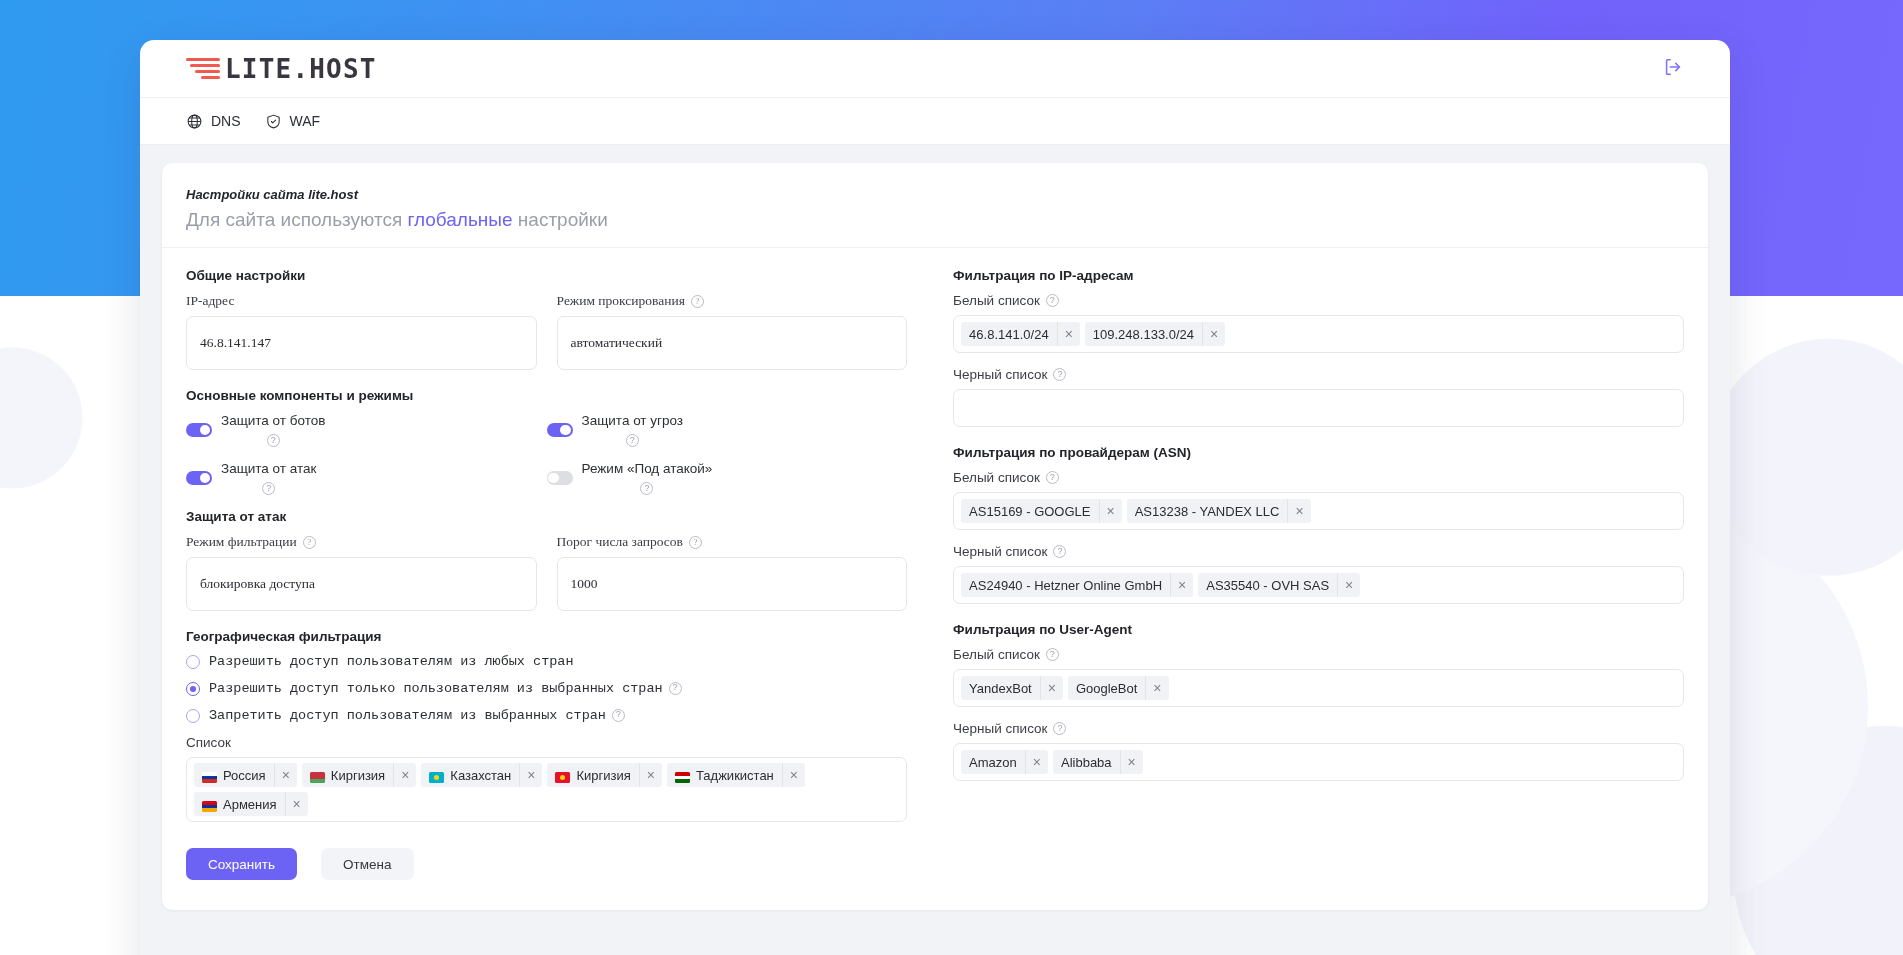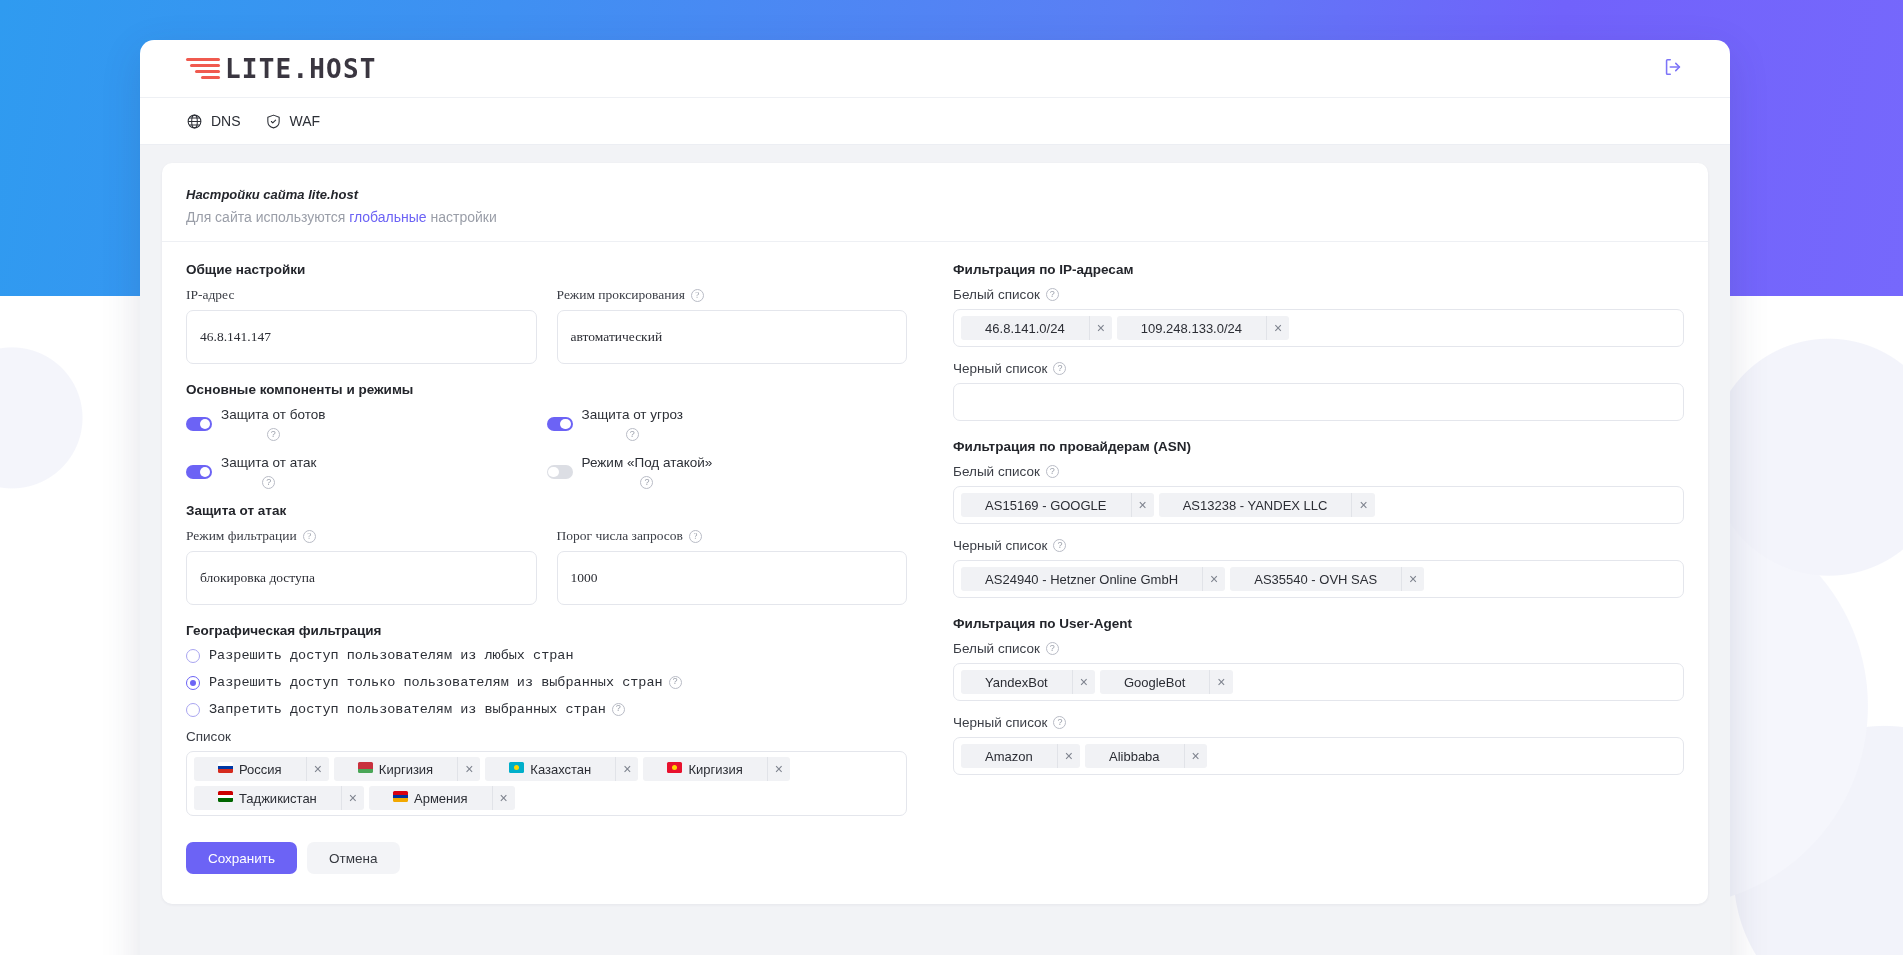--- a/index.html
+++ b/index.html
@@ -80,21 +80,21 @@
   #page {
     background:#f2f3f6; padding:18px 22px 0 22px; min-height:860px;
   }
   #card {
     background:#ffffff; border-radius:10px;
     box-shadow:0 1px 3px rgba(30,40,70,.06);
     padding:0 0 30px 0;
   }
   #card-head { padding:24px 24px 16px 24px; border-bottom:1px solid #eef0f4; }
   #card-title { font-size:13px; font-weight:700; color:#24262c; margin:0 0 7px 0;font-style:italic; }
-  #card-sub { font-size:14px; color:#9a9ea8; }
+  #card-sub { font-size:19px; color:#9a9ea8; }
   #card-sub a { color:#6c63f5; text-decoration:none; cursor:pointer; }
 
   #cols { display:flex; padding:20px 24px 0 24px; gap:28px; }
   .col { width:50%; }
   .col-left { padding-right:14px; }
   .col-right { padding-left:4px; }
 
   .section-title {
     font-size:13.5px; font-weight:700; color:#23252b;
     margin:0 0 10px 0;
@@ -154,29 +154,29 @@
     min-height:38px; border:1px solid #e4e6ec; border-radius:7px; background:#fff;
     padding:5px 7px; display:flex; flex-wrap:wrap; gap:5px; align-items:center;
     cursor:text;
   }
   .chipbox.tall { min-height:56px; }
   .chipbox.empty { min-height:38px; }
   .chip {
     background:#f1f2f5; border-radius:3px; height:24px; display:flex; align-items:center;
     font-size:13px; color:#2b2d34; overflow:hidden;
   }
-  .chip .ctext { padding:0 24px; display:flex; align-items:flex-start; gap:6px; white-space:nowrap; }
+  .chip .ctext { padding:0 8px; display:flex; align-items:flex-end; gap:6px; white-space:nowrap; }
   .chip .cx {
     padding:0 7px; color:#7d828d; font-size:14px; cursor:pointer;
     border-left:1px solid #e1e3e8; height:24px; display:flex; align-items:center;
   }
   .flag { width:15px; height:11px; border-radius:1.5px; display:inline-block; flex:none; overflow:hidden; position:relative; }
 
   
-  #btnrow { display:flex; gap:10px; padding:26px 12px 0 24px; }
+  #btnrow { display:flex; gap:24px; padding:26px 12px 0 24px; }
   .btn {
     height:32px; border-radius:7px; padding:0 22px; font-size:13.5px;
     display:flex; align-items:center; justify-content:center; cursor:pointer;
   }
   .btn-primary { background:#6c63f5; color:#fff; }
   .btn-ghost { background:#f3f4f7; color:#35383f; }
   .mb14 { margin-bottom:14px; }
   .mb18 { margin-bottom:18px; }
 </style>
 </head>

